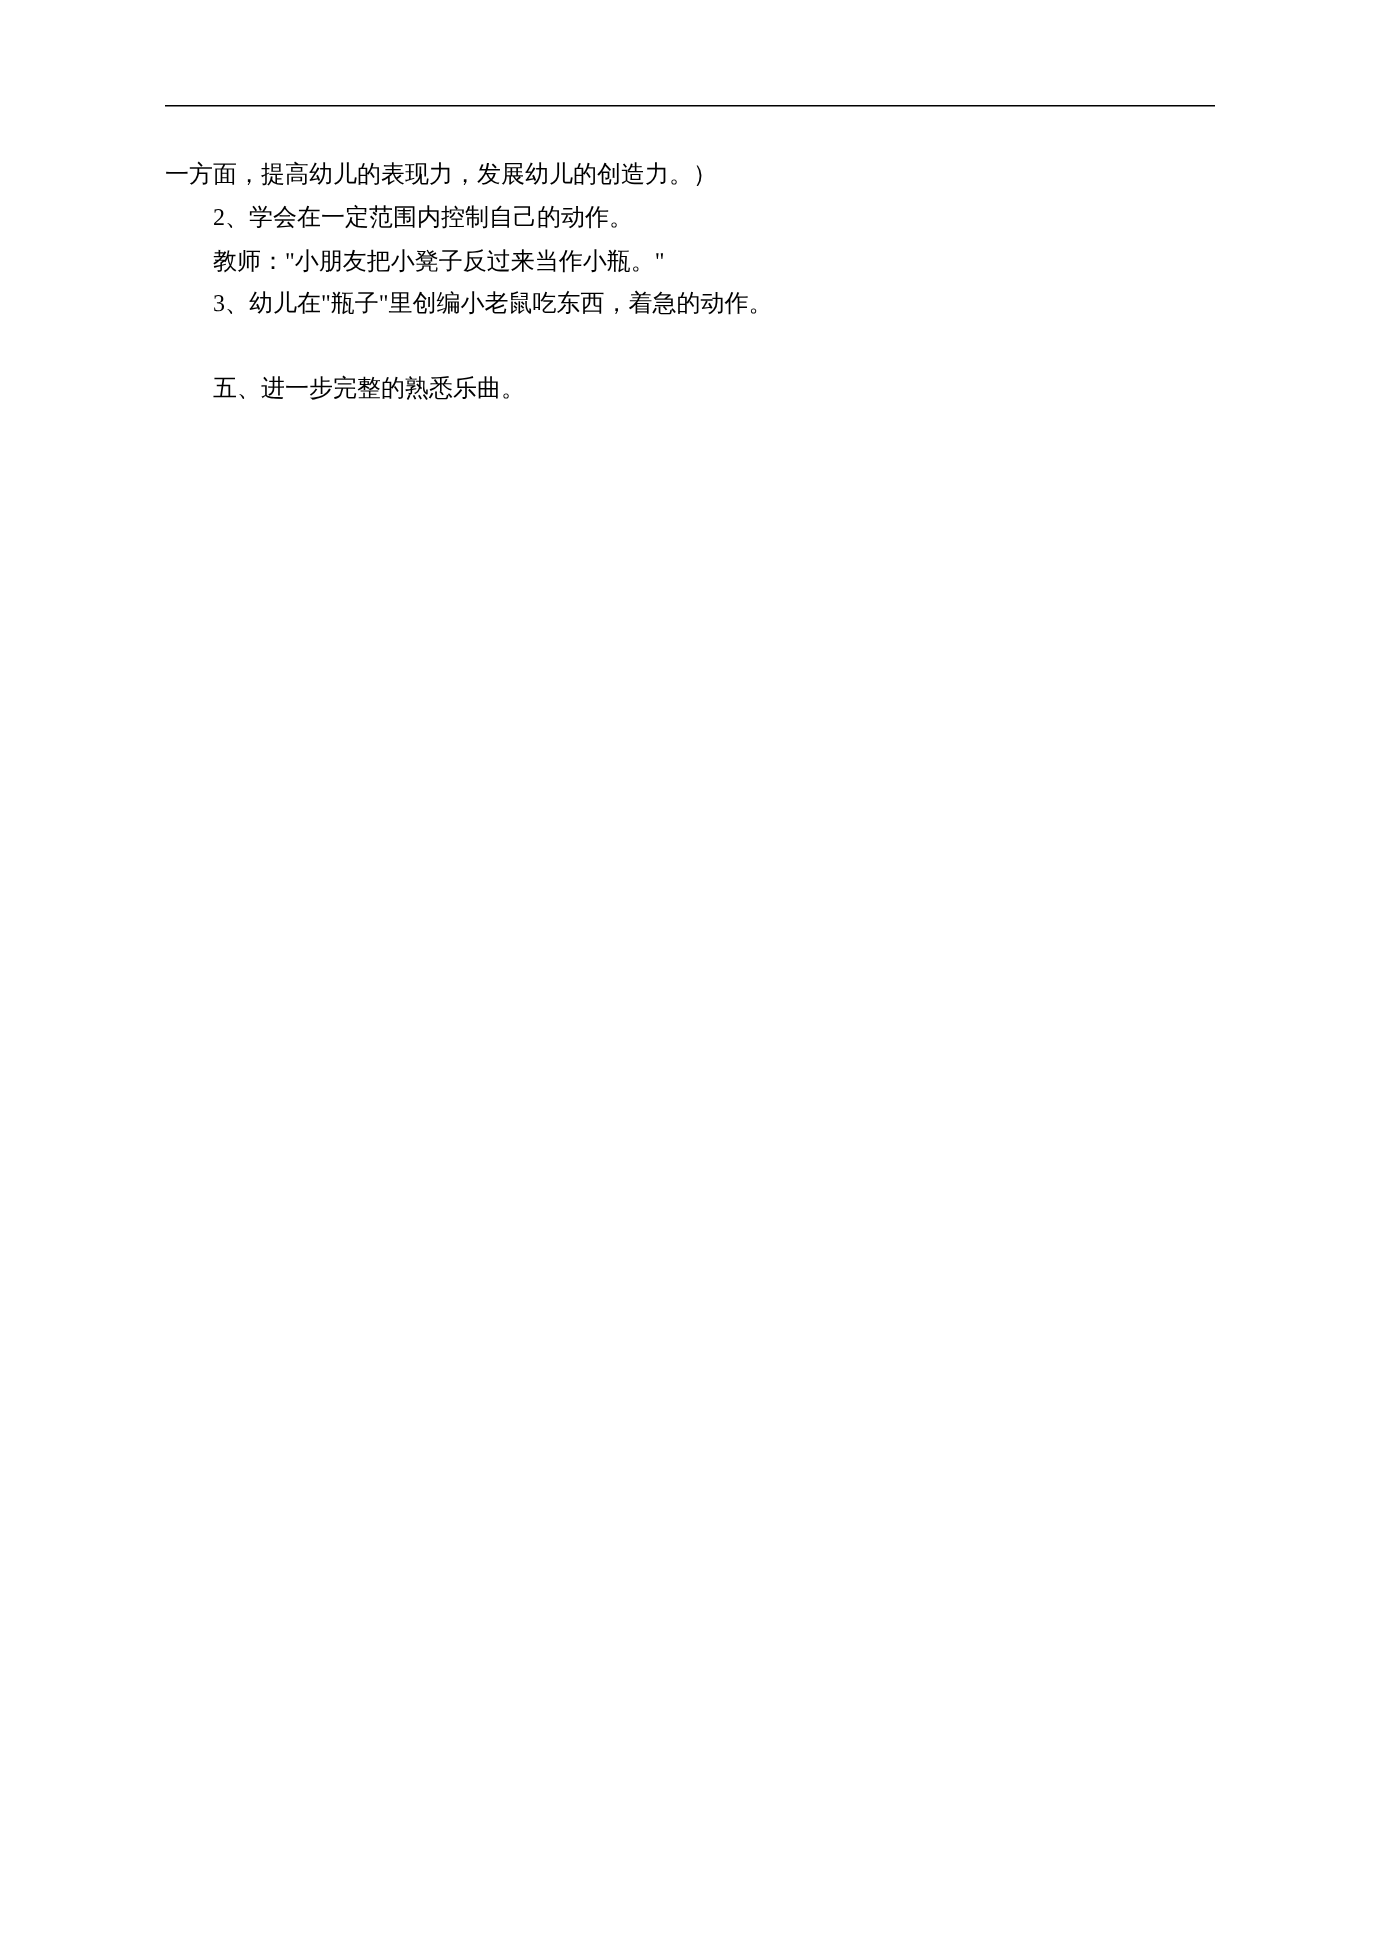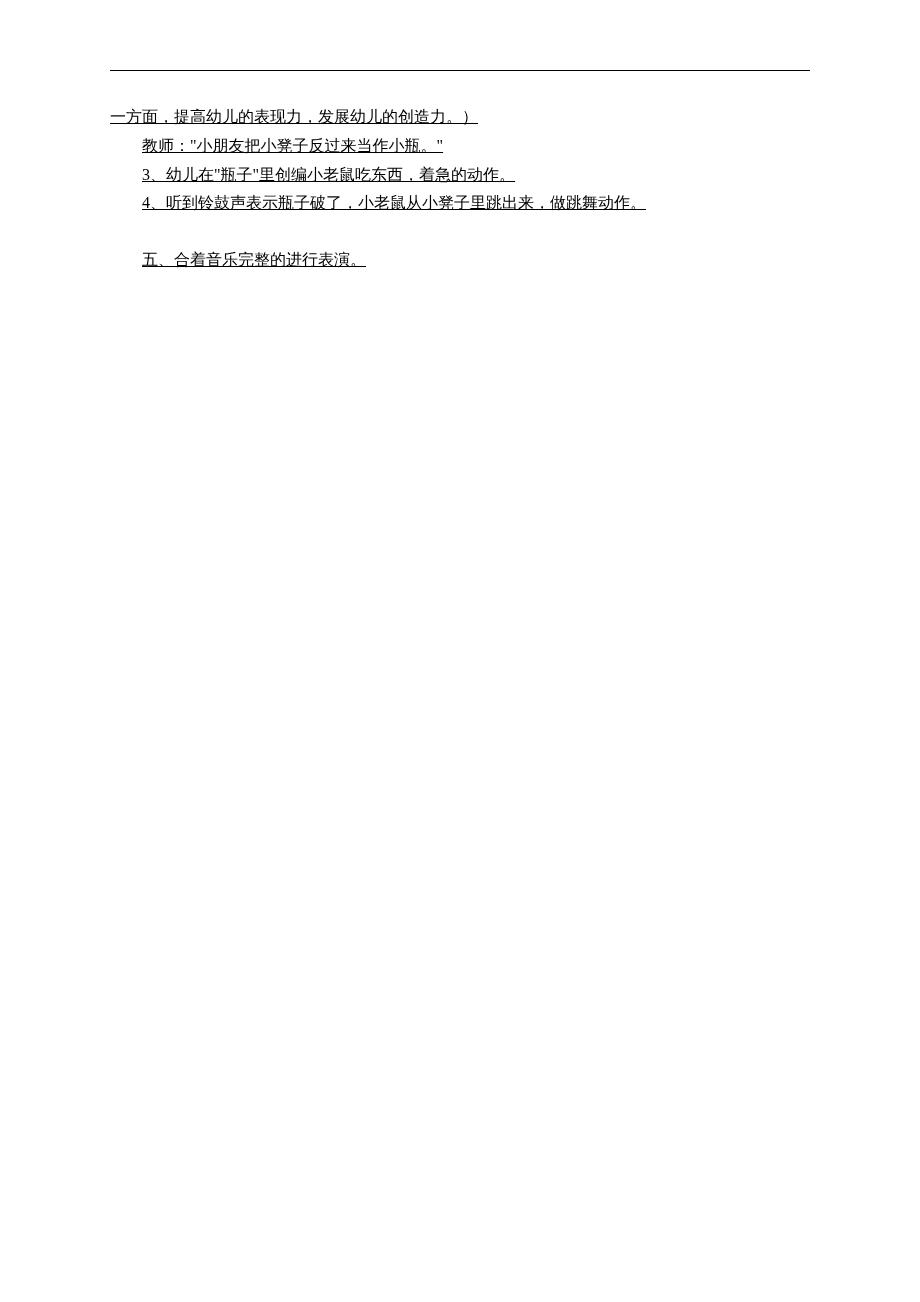--- a/index.html
+++ b/index.html
@@ -21,37 +21,36 @@
       padding: 70px 110px 0 110px;
     }
     .horizontal-rule {
       border: none;
       border-top: 1.5px solid #000000;
       margin-bottom: 32px;
     }
     .paragraph {
       text-align: justify;
       word-break: break-all;
-      text-decoration: underline;
     }
     .no-indent {
       text-indent: 0;
     }
     .indent-1 {
       text-indent: 2em;
     }
     .section-gap {
       margin-top: 28px;
     }
   </style>
 </head>
 <body>
 
 <div class="page-container">
   <hr class="horizontal-rule">
 
   <p class="paragraph no-indent">一方面，提高幼儿的表现力，发展幼儿的创造力。）</p>
+  <p class="paragraph indent-1">2、学会在一定范围内控制自己的动作。</p>
   <p class="paragraph indent-1">教师："小朋友把小凳子反过来当作小瓶。"</p>
   <p class="paragraph indent-1">3、幼儿在"瓶子"里创编小老鼠吃东西，着急的动作。</p>
-  <p class="paragraph indent-1">4、听到铃鼓声表示瓶子破了，小老鼠从小凳子里跳出来，做跳舞动作。</p>
 
-  <p class="paragraph indent-1 section-gap">五、合着音乐完整的进行表演。</p>
+  <p class="paragraph indent-1 section-gap">五、进一步完整的熟悉乐曲。</p>
 </div>
 
 </body></html>

